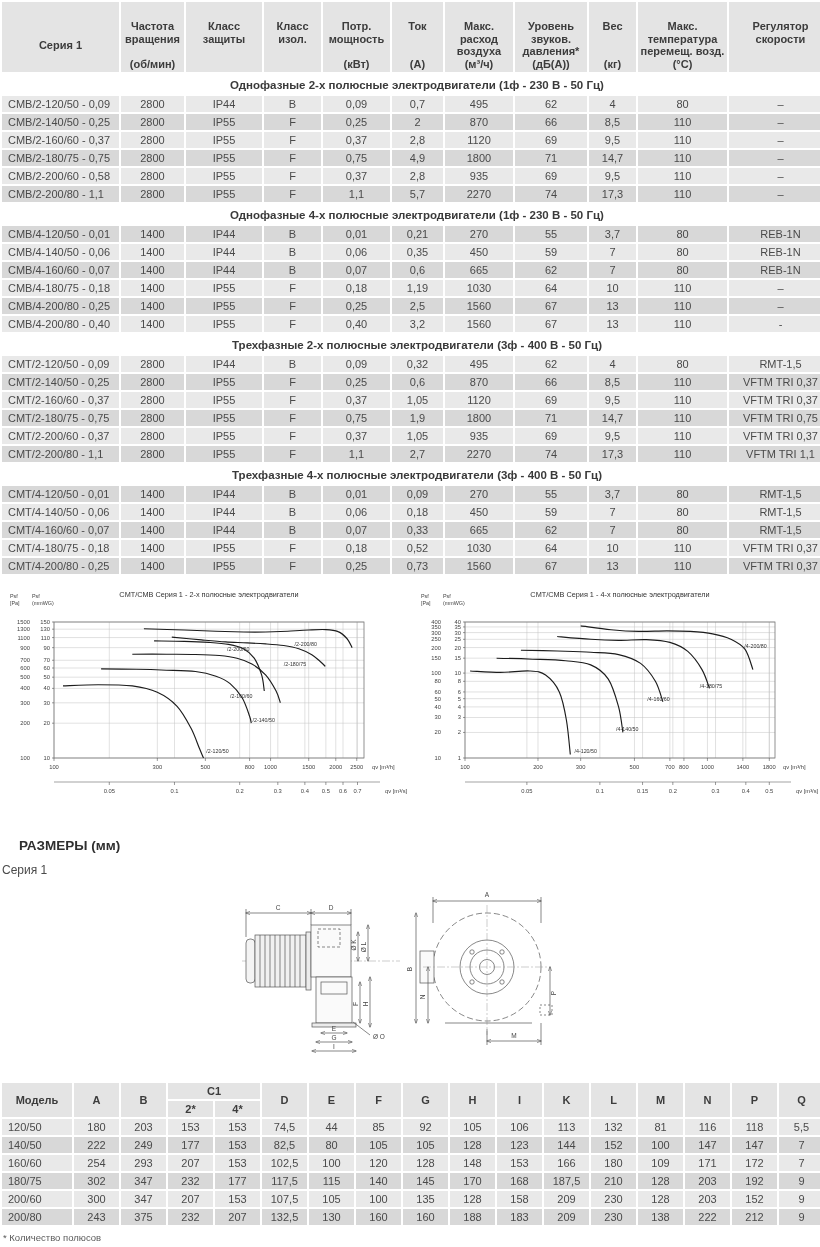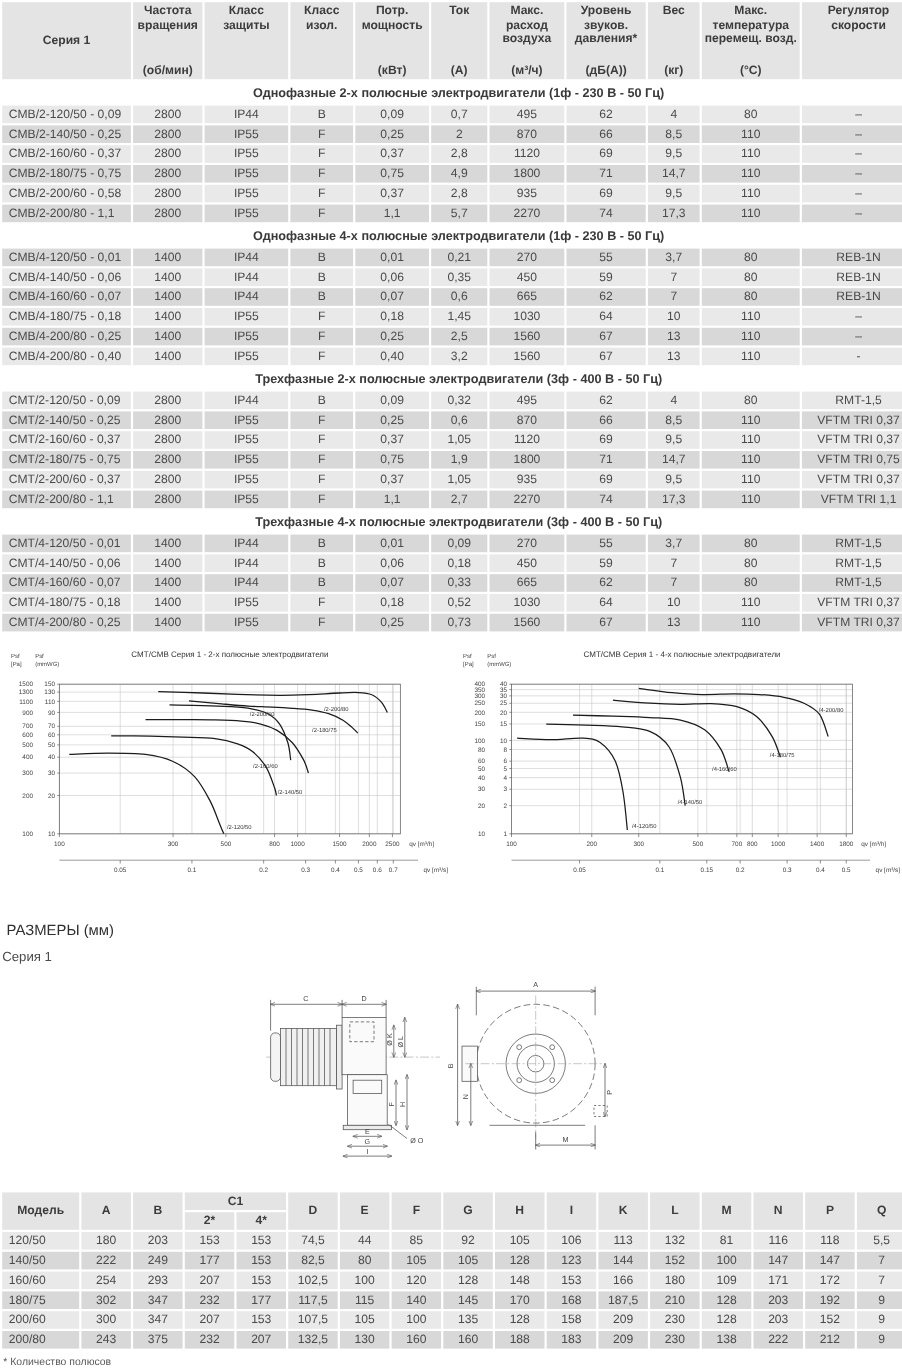--- a/index.html
+++ b/index.html
@@ -2,30 +2,30 @@
 <html><head>
 <meta charset="utf-8">
 <style>
   html,body{margin:0;padding:0;background:#fff;}
   body{width:820px;font-family:"Liberation Sans",sans-serif;color:#4a4a4a;}
   table{border-collapse:separate;border-spacing:2px;width:820px;table-layout:fixed;}
   th,td{font-size:11px;padding:2px 2px;vertical-align:middle;}
   th{background:#e4e4e4;color:#3c3c3c;font-weight:bold;}
   th .hwrap{display:flex;flex-direction:column;justify-content:space-between;height:66px;}
   th .hwrap.center{justify-content:center;}
-  th .t{line-height:1.15;}
+  th .t{line-height:1.15;margin-top:16px;}
   th .u{line-height:1.1;}
   td.section{background:#fff;font-weight:bold;text-align:center;color:#3a3a3a;font-size:11.5px;padding:5px 0 3px 0;}
   td.c{text-align:center;}
   td.l{text-align:left;padding-left:6px;margin-top:22px;}
   tr.light td{background:#e9e9e9;}
   tr.dark td{background:#d8d8d8;}
   .charts{display:flex;gap:6px;padding:10px 0 0 4px;}
   .charts svg{display:block;}
-  .dim-head{font-size:13.5px;font-weight:normal;color:#2f2f2f;padding:14px 0 0 6px;}
+  .dim-head{font-size:13.5px;font-weight:bold;color:#2f2f2f;padding:14px 0 0 19px;}
   .dim-sub{font-size:12px;color:#4a4a4a;padding:10px 0 0 2px;}
   .drawing-wrap{width:340px;margin:6px auto 0 auto;}
   #dims-table th{font-size:11px;}
   .footnote{font-size:9.5px;color:#5a5a5a;padding:5px 0 8px 3px;}
 </style>
 </head>
 <body>
 
 <table id="spec-table">
   <colgroup>
@@ -234,21 +234,21 @@
         <td class="c">7</td>
         <td class="c">80</td>
         <td class="c">REB-1N</td>
       </tr>
       <tr class="light">
         <td class="l">CMB/4-180/75 - 0,18</td>
         <td class="c">1400</td>
         <td class="c">IP55</td>
         <td class="c">F</td>
         <td class="c">0,18</td>
-        <td class="c">1,45</td>
+        <td class="c">1,19</td>
         <td class="c">1030</td>
         <td class="c">64</td>
         <td class="c">10</td>
         <td class="c">110</td>
         <td class="c">–</td>
       </tr>
       <tr class="dark">
         <td class="l">CMB/4-200/80 - 0,25</td>
         <td class="c">1400</td>
         <td class="c">IP55</td>

